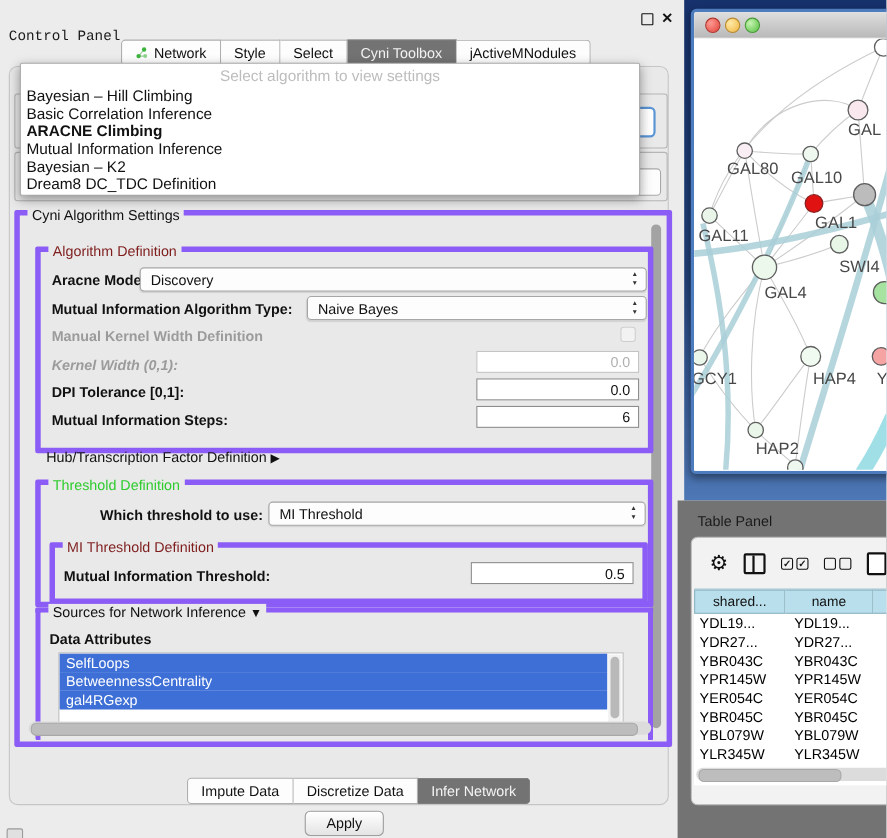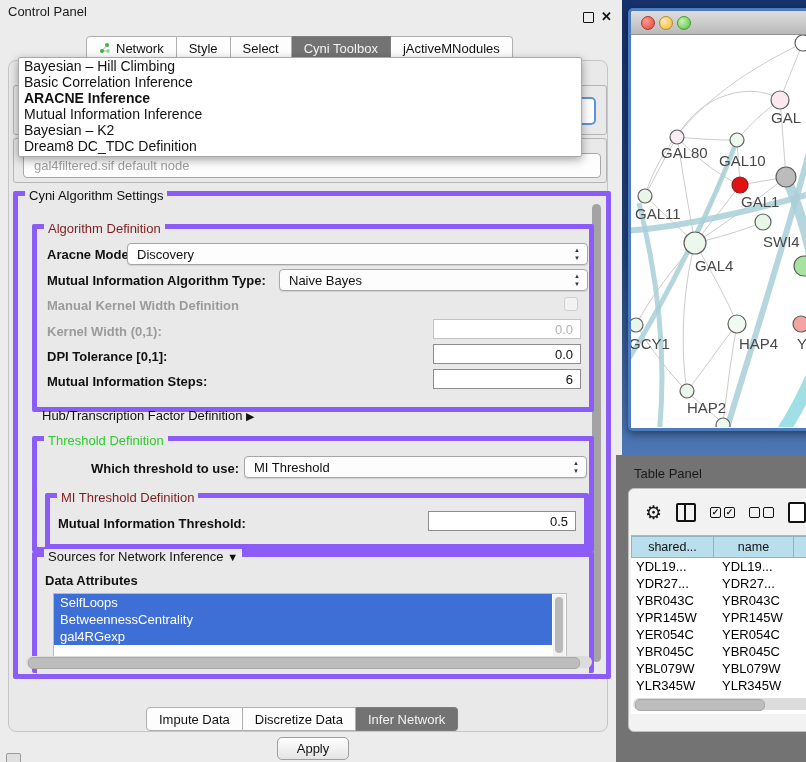--- a/index.html
+++ b/index.html
@@ -1,24 +1,24 @@
 <!DOCTYPE html>
 <html><head>
 <meta charset="utf-8">
 <style>
   html,body{margin:0;padding:0;}
   body{width:806px;height:762px;overflow:hidden;background:#ececec;
        font-family:"Liberation Sans",sans-serif;position:relative;}
   .abs{position:absolute;}
   
   #control-panel{left:0;top:0;width:616px;height:762px;}
-  .cp-title{left:8px;top:4px;font-size:13px;color:#1a1a1a;}
+  .cp-title{left:8px;top:25px;font-size:13px;color:#1a1a1a;font-family:Liberation Mono, monospace;}
   .float-ico{right:22px;top:12px;width:9px;height:9px;border:1.5px solid #111;border-radius:1px;}
   .close-ico{right:4px;top:9px;font-size:13px;font-weight:bold;color:#111;}
-  .segbar{display:inline-flex;}
+  .segbar{display:inline-flex;margin-left:24px;}
   .seg{border:1px solid #afafaf;border-left:none;background:#fdfdfd;padding:2px 12px;
        font-size:13px;color:#111;display:flex;align-items:center;gap:5px;height:18px;white-space:nowrap;}
   .seg:first-child{border-left:1px solid #afafaf;border-radius:4px 0 0 4px;}
   .seg:last-child{border-radius:0 4px 4px 0;}
   .seg.sel{background:#737373;color:#f3f3f3;border-color:#7d7d7d;}
   #top-tabs{left:86px;top:36px;}
   #bottom-tabs{left:146px;top:707px;}
   .cp-main{left:8px;top:60px;width:598px;height:670px;background:#e9e9e9;
            border:1px solid #c6c6c6;border-radius:8px;}
   
@@ -154,21 +154,21 @@
 
         <div class="lbl" style="left:10px;top:44px;">Mutual Information Algorithm Type:</div>
         <div class="combo" style="left:242px;top:40px;width:274px;">
           <span>Naive Bayes</span>
           <span class="arrs">▲<br>▼</span>
         </div>
 
         <div class="lbl dis" style="left:10px;top:69px;">Manual Kernel Width Definition</div>
         <div class="chk" style="left:527px;top:68px;"></div>
 
-        <div class="lbl dis" style="left:10px;top:95px;">Kernel Width (0,1):</div>
+        <div class="lbl dis" style="left:10px;top:95px;font-style:italic;">Kernel Width (0,1):</div>
         <div class="tfield dis" style="left:396px;top:90px;width:132px;">0.0</div>
 
         <div class="lbl" style="left:10px;top:120px;">DPI Tolerance [0,1]:</div>
         <div class="tfield" style="left:396px;top:115px;width:132px;">0.0</div>
 
         <div class="lbl" style="left:10px;top:145px;">Mutual Information Steps:</div>
         <div class="tfield" style="left:396px;top:140px;width:132px;">6</div>
       </div>
 
       <div class="expander" style="left:24px;top:212px;">
@@ -224,24 +224,25 @@
       </div>
       <div class="seg">
         <span>Discretize Data</span>
       </div>
       <div class="seg sel">
         <span>Infer Network</span>
       </div>
     </div>
 
   <div id="algo-popup" class="abs">
+    <div class="popup-prompt">Select algorithm to view settings</div>
     <div id="popup-items">
         <div class="popup-item">Bayesian – Hill Climbing</div>
         <div class="popup-item">Basic Correlation Inference</div>
-        <div class="popup-item sel">ARACNE Inference</div>
+        <div class="popup-item sel">ARACNE Climbing</div>
         <div class="popup-item">Mutual Information Inference</div>
         <div class="popup-item">Bayesian – K2</div>
         <div class="popup-item">Dream8 DC_TDC Definition</div>
       </div>
   </div>
 </div>
 
 <div id="desktop" class="abs">
   <div id="net-window">
     <div class="titlebar">

